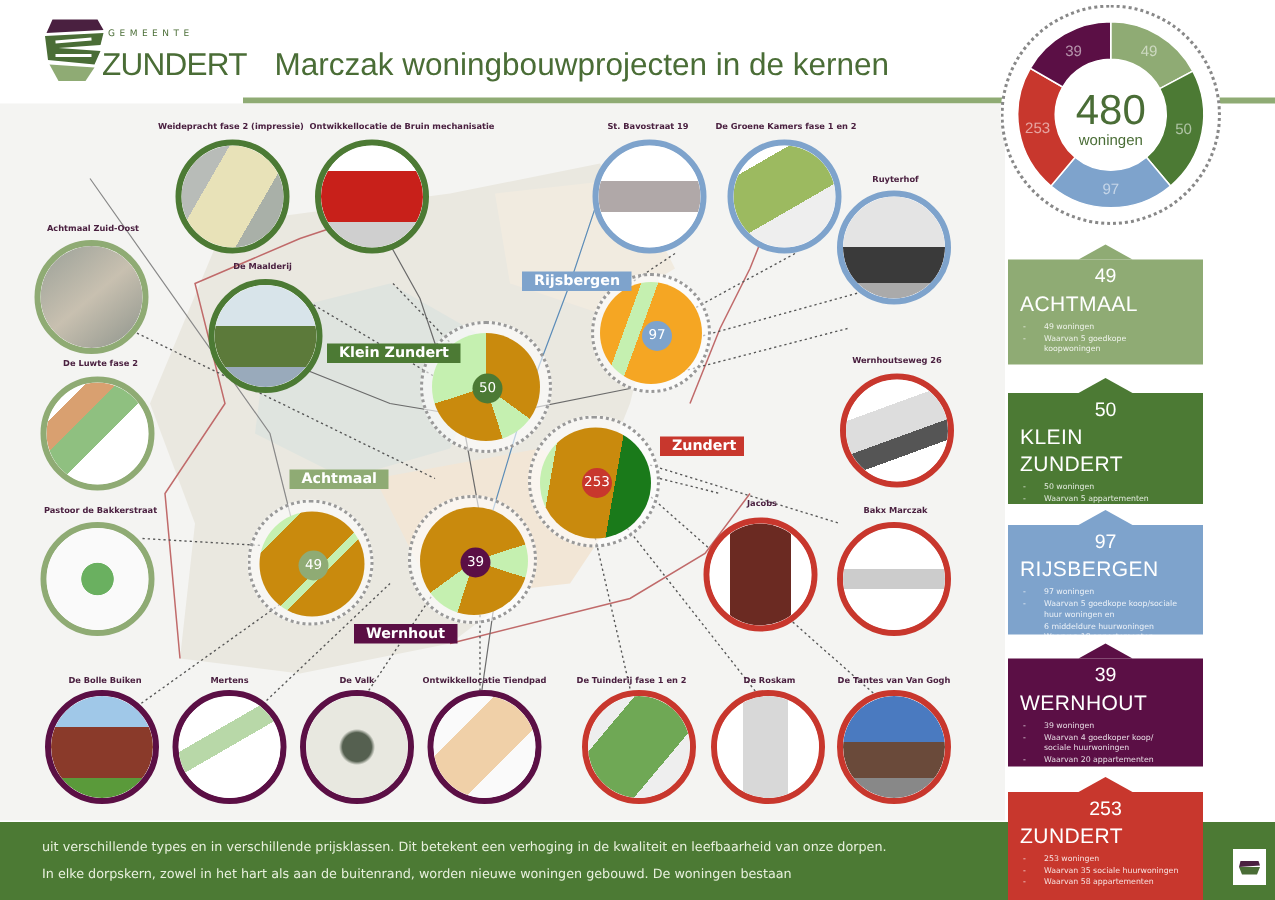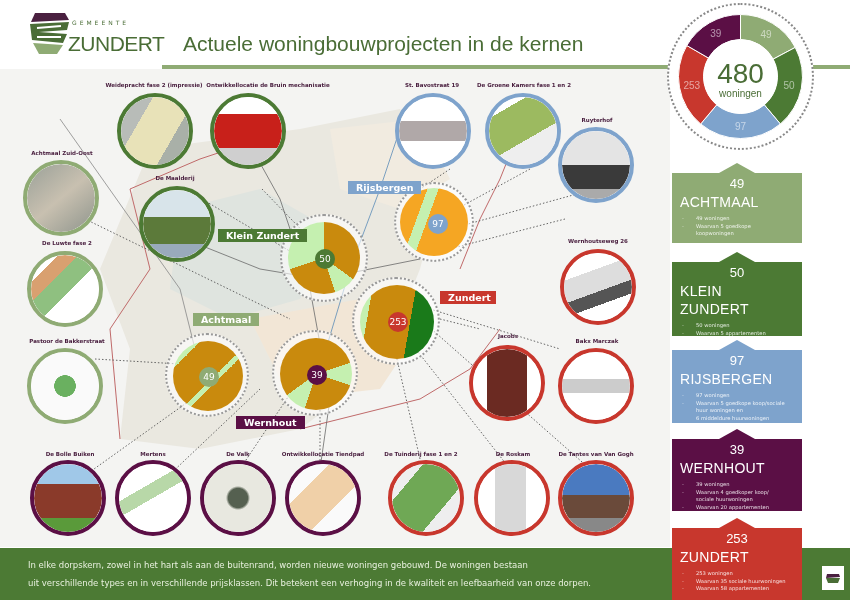--- a/index.html
+++ b/index.html
@@ -43,21 +43,21 @@
   <div class="abs logo">
     <svg width="45" height="48" viewBox="0 0 45 48">
       <path d="M8 3 L38 3 L42 10 L4 12 Z" fill="#4a2040"></path>
       <path d="M3 14 L42 12 L40 20 L12 22 L40 24 L36 33 L5 30 Z" fill="#4a6d36"></path>
       <path d="M6 33 L36 35 L30 44 L12 44 Z" fill="#8fab74"></path>
       <path d="M10 18 L34 16 M10 27 L34 27" stroke="#fff" stroke-width="2"></path>
     </svg>
   </div>
   <div class="abs logo-gem">GEMEENTE</div>
   <div class="abs logo-zun">ZUNDERT</div>
-  <div class="abs title">Actuele woningbouwprojecten in de kernen</div>
+  <div class="abs title">Marczak woningbouwprojecten in de kernen</div>
   <div class="abs titlebar"></div>
 
   <div class="abs mapbg">
     <svg width="670" height="478" viewBox="0 0 670 478">
 
       <path d="M150 80 L300 60 L400 40 L440 120 L420 200 L380 300 L300 360 L200 380 L120 370 L130 280 L100 200 Z" fill="#eae8e0"></path>
       <path d="M180 140 L260 120 L330 160 L300 230 L230 250 L170 220 Z" fill="#dfe4df"></path>
       <path d="M330 60 L420 50 L450 110 L400 140 L340 120 Z" fill="#f1ebe0"></path>
       <path d="M250 250 L360 230 L420 260 L380 320 L290 330 Z" fill="#f2e6d6"></path>
 
@@ -197,22 +197,22 @@
   <div class="abs proj-circle" style="left:200px;top:460px;width:76px;height:76px;border-color:#5b0f45">
     <div class="proj-img" style="background:radial-gradient(circle,#556050 0 20%,#e8e8e0 25%)"></div>
   </div>
   <div class="abs proj-label" style="left:323px;top:451px">Ontwikkellocatie Tiendpad</div>
   <div class="abs proj-circle" style="left:285px;top:460px;width:76px;height:76px;border-color:#5b0f45">
     <div class="proj-img" style="background:linear-gradient(135deg,#fafafa 0 30%,#f0d0a8 30% 65%,#fafafa 65%)"></div>
   </div>
 
   <div class="abs footer"></div>
   <div class="abs footer-text">
+    <div>uit verschillende types en in verschillende prijsklassen. Dit betekent een verhoging in de kwaliteit en leefbaarheid van onze dorpen.</div>
     <div>In elke dorpskern, zowel in het hart als aan de buitenrand, worden nieuwe woningen gebouwd. De woningen bestaan</div>
-    <div>uit verschillende types en in verschillende prijsklassen. Dit betekent een verhoging in de kwaliteit en leefbaarheid van onze dorpen.</div>
   </div>
   <div class="abs small-logo">
     <svg width="22" height="24" viewBox="0 0 22 24">
         <path d="M5 8 L17 8 L18 11 L4 12 Z" fill="#4a2040"></path>
         <path d="M4 12 L18 12 L16 17 L6 17 Z" fill="#4a6d36"></path>
       </svg>
   </div>
 
   <div class="abs panel" style="top:173px;height:70px">
     <div class="panel-body" style="background:#8fab74;height:70px">

